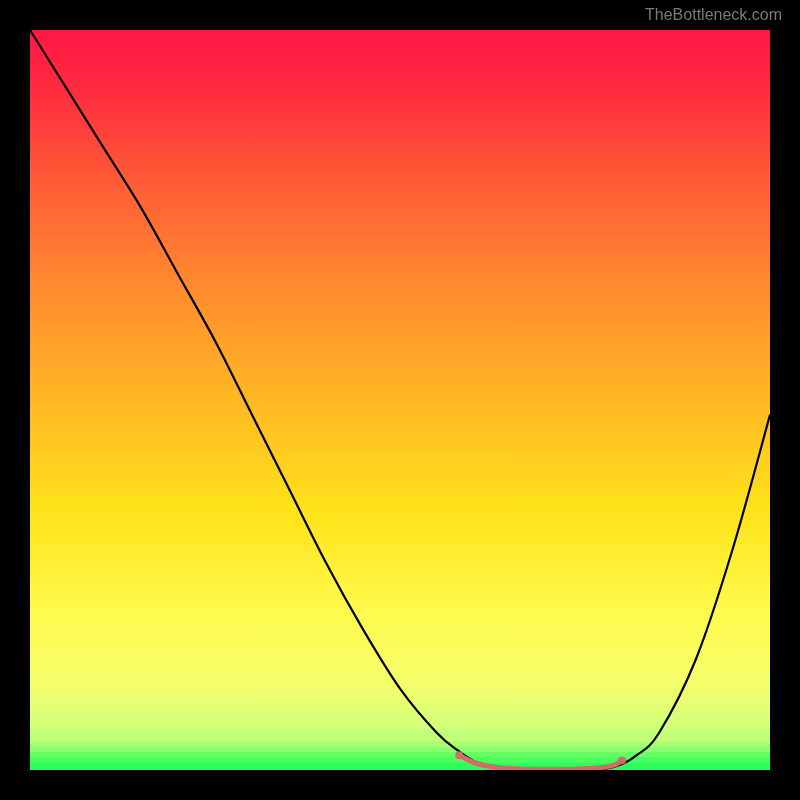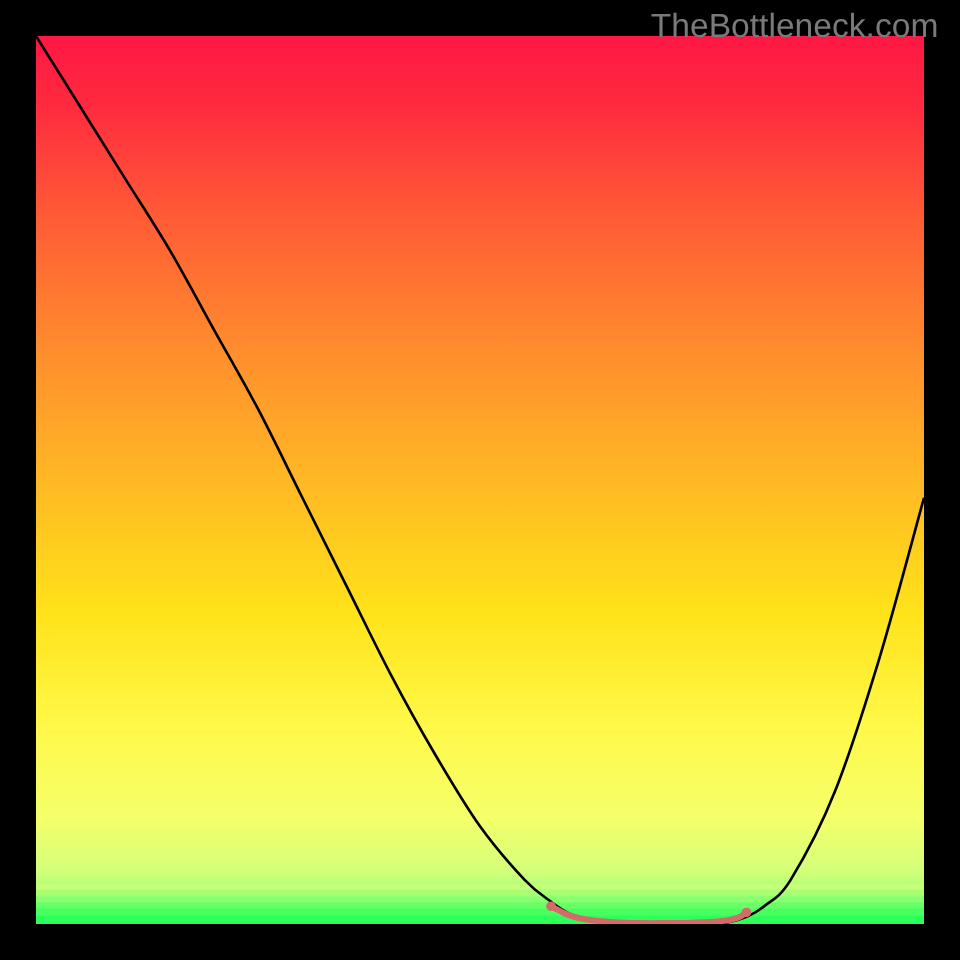--- a/index.html
+++ b/index.html
@@ -1,17 +1,17 @@
 <!DOCTYPE html>
 <html><head>
 <meta charset="utf-8">
 <style>
   * { margin: 0; padding: 0; box-sizing: border-box; }
   body { width: 800px; height: 800px; background: #000; position: relative; font-family: Arial, sans-serif; }
-  .watermark { position: absolute; top: 6px; right: 18px; color: #7a7a7a; font-size: 28px; font-weight: 500; z-index: 10; }
+  .watermark { position: absolute; top: 6px; right: 18px; color: #7a7a7a; font-size: 16px; font-weight: 500; z-index: 10; }
   .plot-area { position: absolute; left: 30px; top: 30px; width: 740px; height: 740px; }
   .gradient-bg { position: absolute; left: 0; top: 0; width: 100%; height: 100%; }
   .curve-layer { position: absolute; left: 0; top: 0; width: 100%; height: 100%; }
   .green-band { position: absolute; left: 0; width: 100%; }
 </style>
 </head>
 <body>
 
 <div class="watermark">TheBottleneck.com</div>
 

